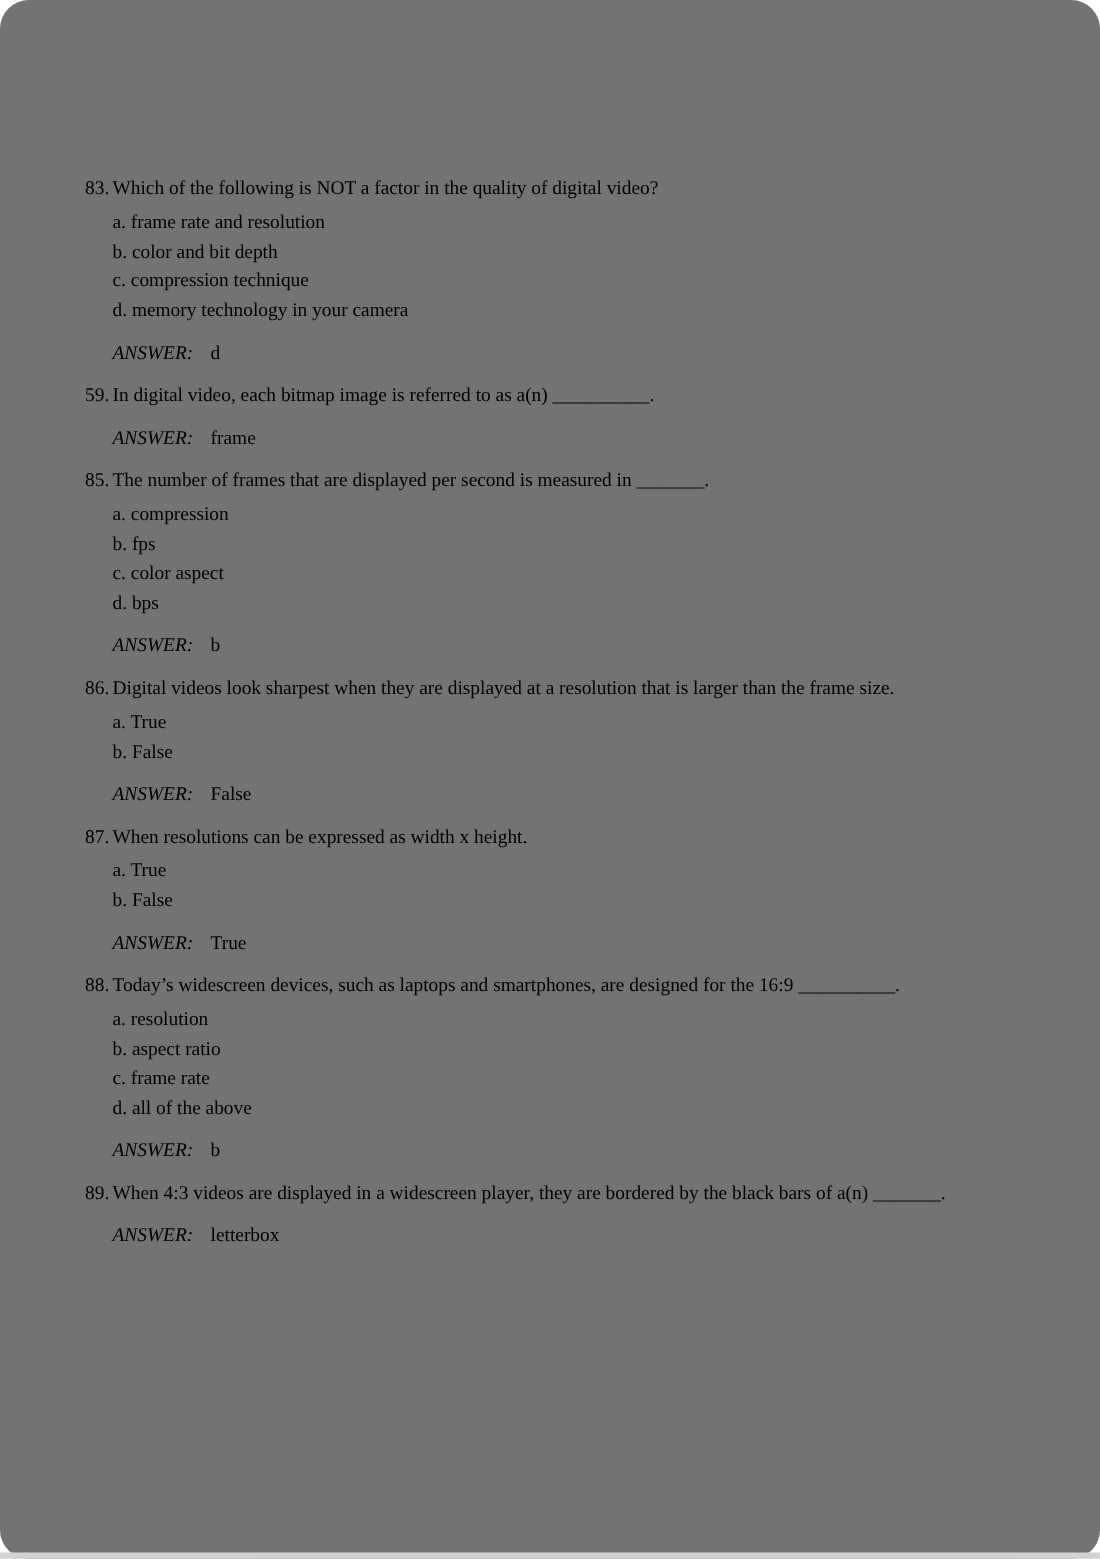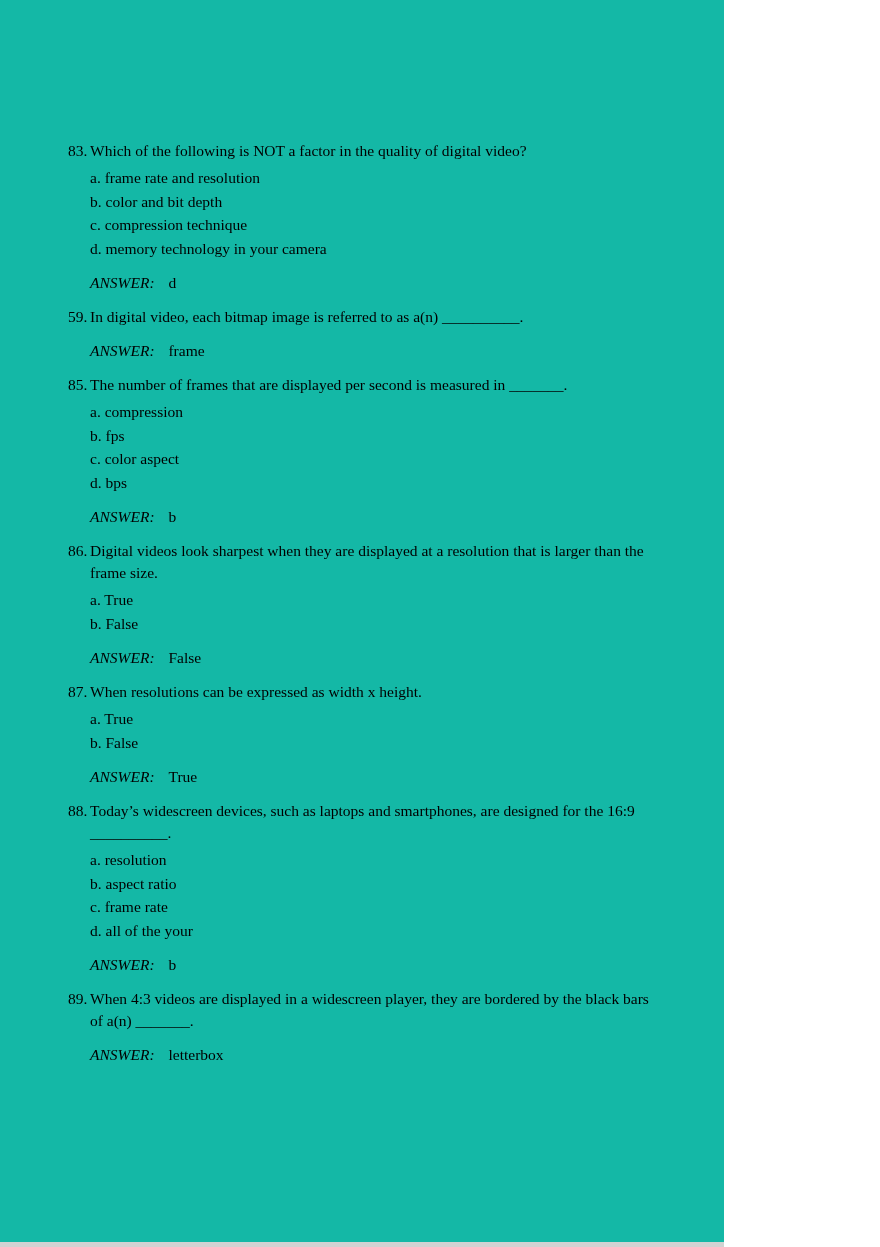--- a/index.html
+++ b/index.html
@@ -9,24 +9,25 @@
   }
   body {
     width: 880px;
     height: 1247px;
     position: relative;
     font-family: "Liberation Serif", serif;
     color: #000000;
     overflow: hidden;
   }
   .page {
-    width: 724px;
+    width: 880px;
     height: 1247px;
-    background: #14b8a6;
+    background: #737373;
     position: relative;
+    border-radius: 23px;
   }
   .content {
     padding: 140px 60px 0 68px;
     font-size: 15.5px;
   }
   .question {
     position: relative;
     padding-left: 22px;
     margin-bottom: 10px;
   }
@@ -153,21 +154,21 @@
 
   <div class="question">
     <div class="qline">
       <span class="qnum">88.</span>
       <span class="qtext">Today’s widescreen devices, such as laptops and smartphones, are designed for the 16:9 __________.</span>
     </div>
     <div class="choices">
           <div class="choice">a. resolution</div>
           <div class="choice">b. aspect ratio</div>
           <div class="choice">c. frame rate</div>
-          <div class="choice">d. all of the your</div>
+          <div class="choice">d. all of the above</div>
         </div>
     <div class="answer-line">
       <span class="answer-label">ANSWER:</span>
       <span class="answer-value">b</span>
     </div>
   </div>
 
   <div class="question">
     <div class="qline">
       <span class="qnum">89.</span>

